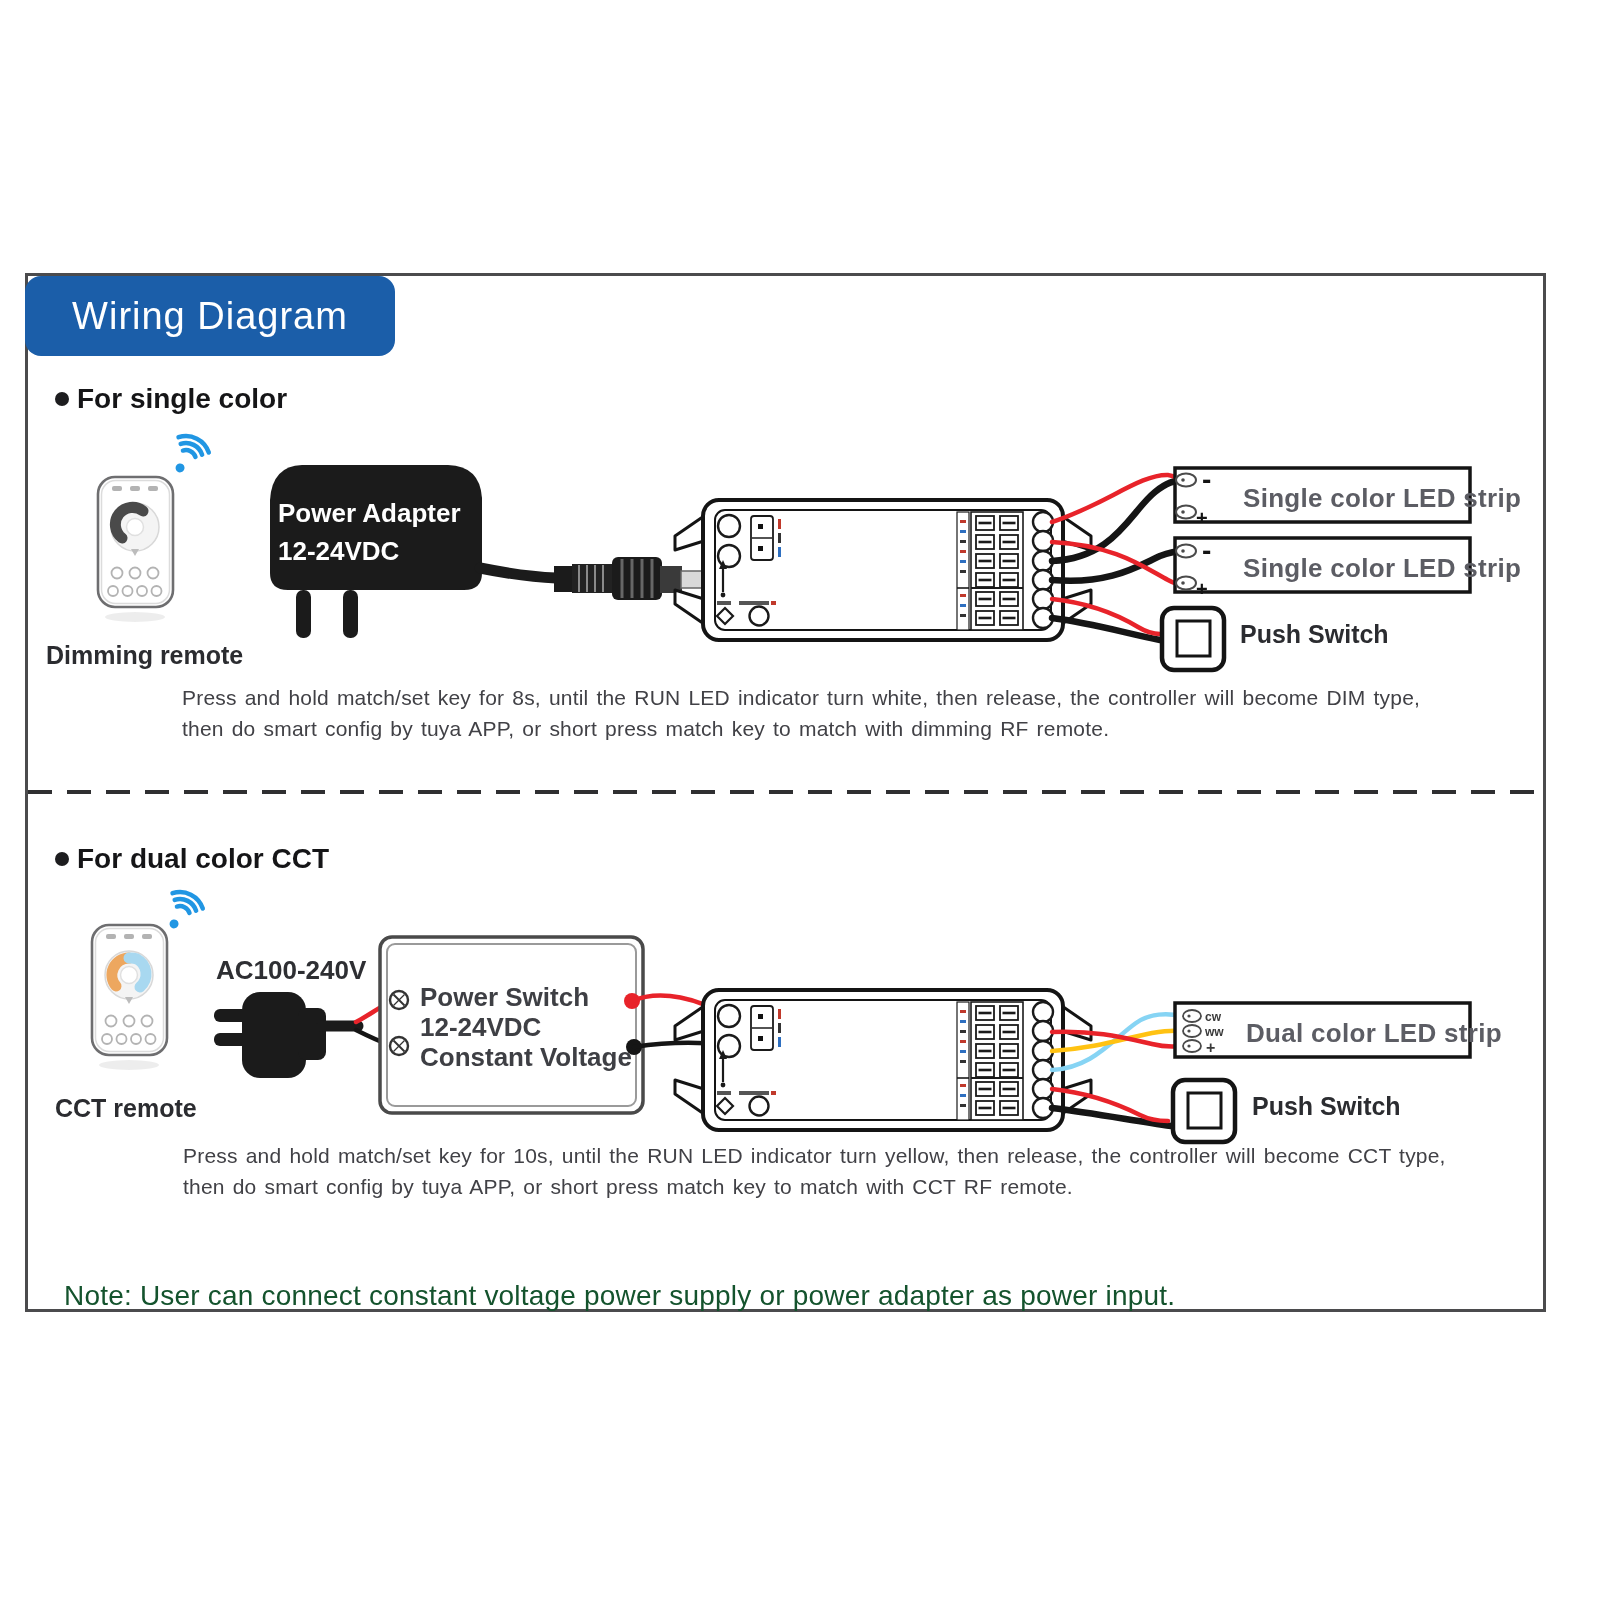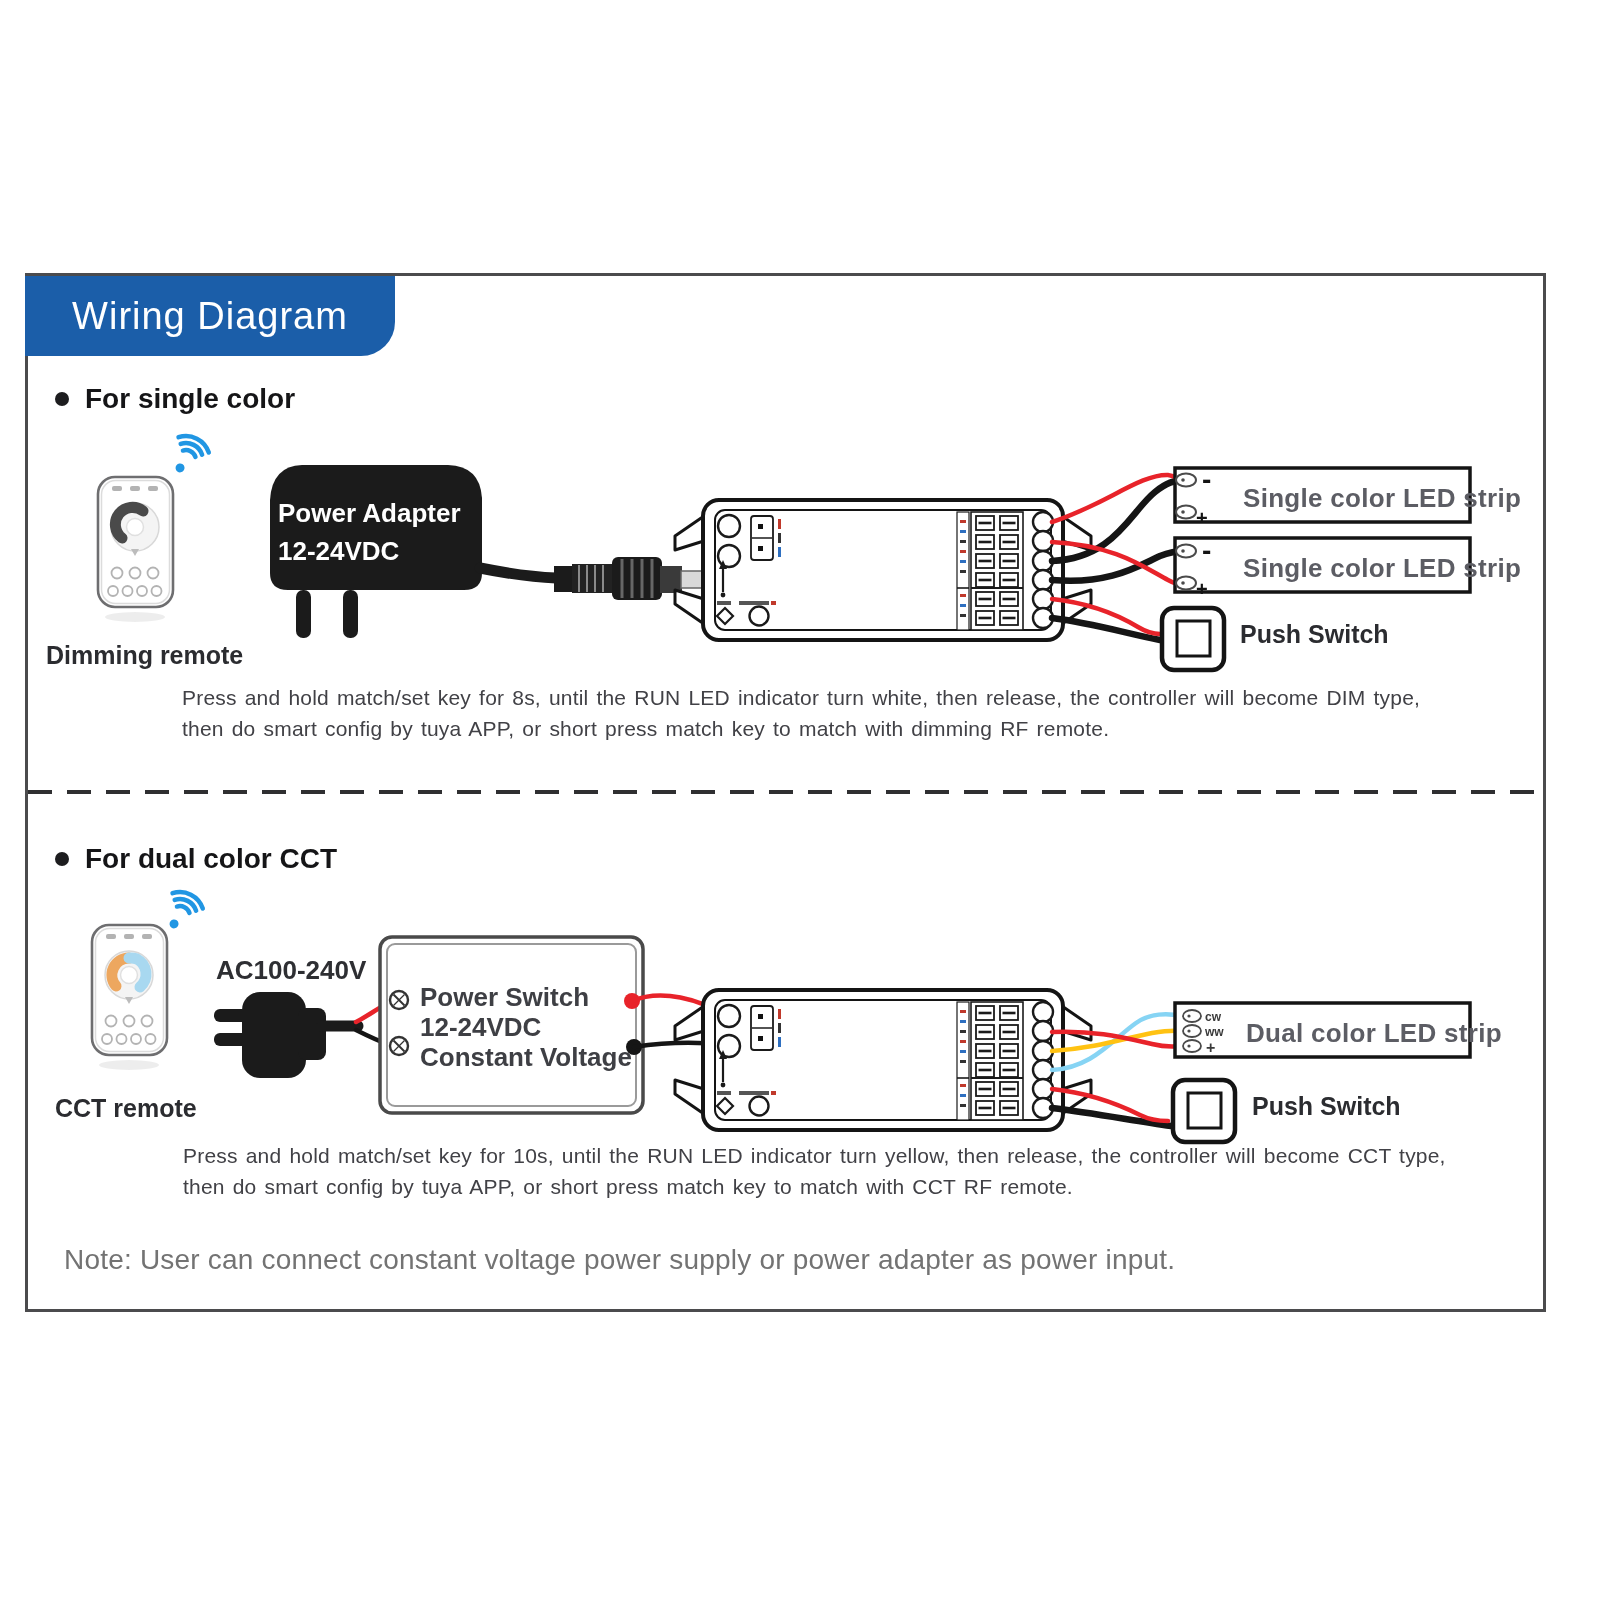--- a/index.html
+++ b/index.html
@@ -3,31 +3,31 @@
 <meta charset="utf-8">
 <style>
   html,body{margin:0;padding:0;background:#fff;}
   .canvas{position:relative;width:1600px;height:1600px;background:#ffffff;overflow:hidden;
           font-family:"Liberation Sans",sans-serif;color:#1c1c1e;}
   .abs{position:absolute;}
   .frame{position:absolute;left:25px;top:273px;width:1515px;height:1033px;
          border:3px solid #4b4b4d;background:transparent;}
   .banner{position:absolute;left:25px;top:276px;width:370px;height:80px;
           background:#1b5ea9;border-bottom-right-radius:34px;
-          display:flex;align-items:center;justify-content:center;}
+          display:flex;align-items:center;justify-content:center;border-radius:16px;}
   .banner span{color:#ffffff;font-size:38px;letter-spacing:1px;}
-  .sec-heading{display:flex;align-items:center;gap:16px;font-size:28px;font-weight:bold;color:#151517;}
+  .sec-heading{display:flex;align-items:center;gap:8px;font-size:28px;font-weight:bold;color:#151517;}
   .sec-heading .dot{width:14px;height:14px;border-radius:50%;background:#1d1d1f;flex:0 0 auto;}
   .para{font-size:21px;line-height:31px;color:#414146;letter-spacing:.2px;word-spacing:2px;}
   .blabel{font-size:25px;font-weight:bold;color:#2b2c30;}
   .striplabel{font-size:26px;color:#5c5d64;letter-spacing:.3px;font-weight:bold;}
   .whitetxt{color:#ffffff;font-weight:bold;font-size:26px;}
   .psutxt{font-size:26px;font-weight:bold;color:#3e3f44;line-height:30px;}
   .aclabel{font-size:26px;font-weight:bold;color:#2e2f33;}
-  .note{font-size:28px;color:#737373;letter-spacing:.2px;}
+  .note{font-size:28px;color:#14532d;letter-spacing:.2px;margin-top:36px;}
   svg text{font-family:"Liberation Sans",sans-serif;}
 </style>
 </head>
 <body>
 
 <div class="canvas">
 
   <div class="frame"></div>
 
   <svg class="abs" style="left:0;top:0" width="1600" height="1600" viewBox="0 0 1600 1600">

